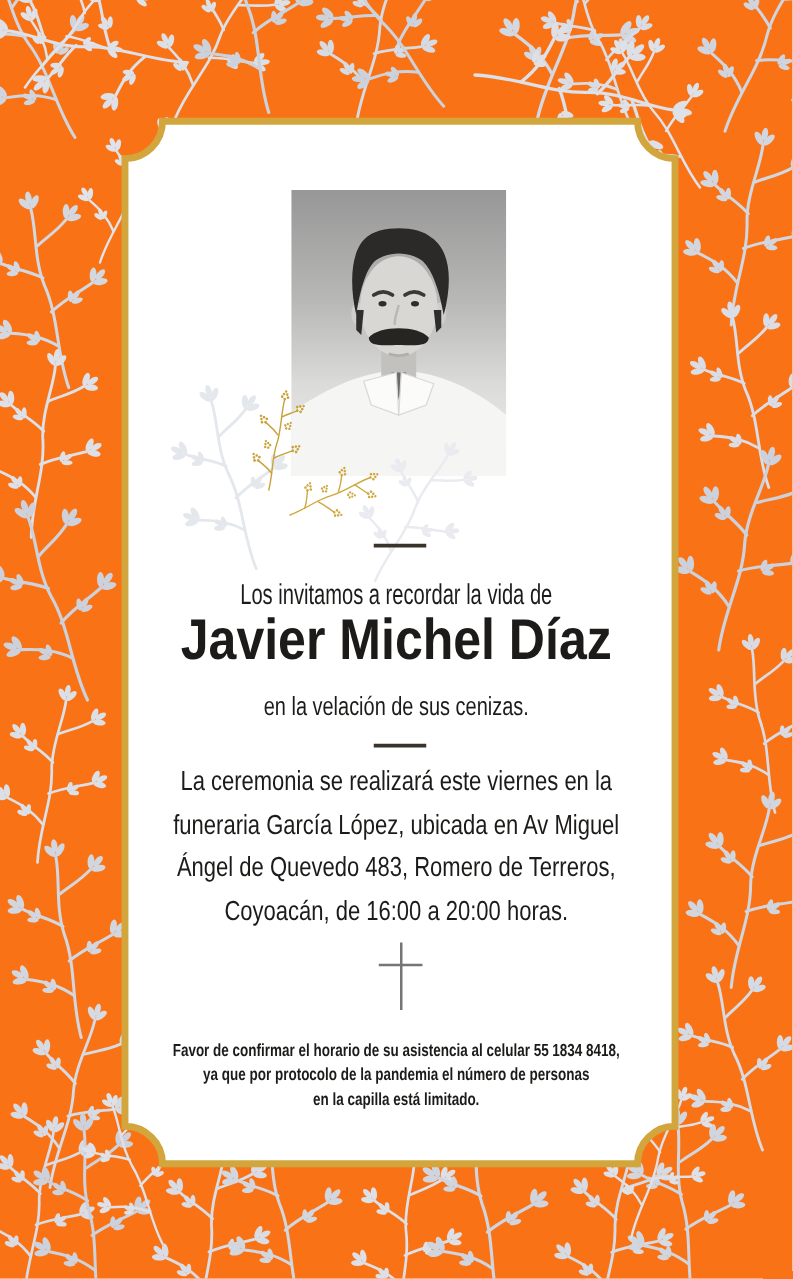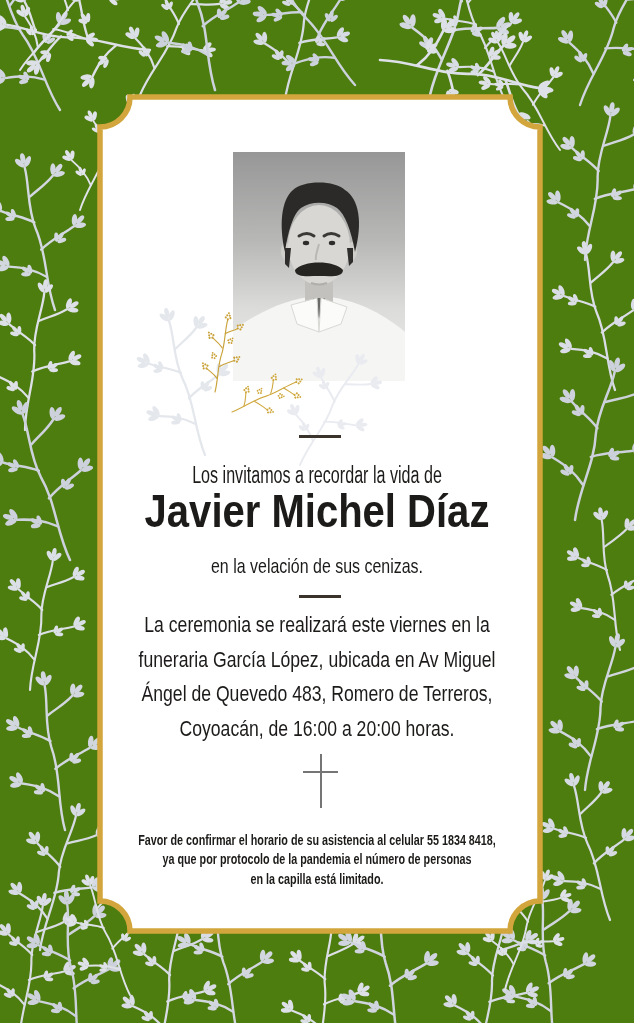--- a/index.html
+++ b/index.html
@@ -1,16 +1,16 @@
 <!DOCTYPE html>
 <html><head>
 <meta charset="utf-8">
 <style>
   html,body{margin:0;padding:0;background:#ffffff;}
-  #page{position:relative;width:634px;height:1023px;background:#4d7c0f;overflow:hidden;
+  #page{position:relative;width:634px;height:1023px;background:#f97316;overflow:hidden;
         font-family:"Liberation Sans",sans-serif;}
   svg.layer{position:absolute;left:0;top:0;pointer-events:none;}
   .photo{position:absolute;left:233px;top:152px;width:172px;height:229px;}
   .txt{position:absolute;left:0;width:634px;text-align:center;color:#1c1b19;transform-origin:50% 50%;}
   .intro{top:461px;font-size:23px;line-height:28px;transform:scaleX(.70);}
   .name{top:484px;font-size:46px;line-height:54px;font-weight:700;transform:scaleX(.87);}
   .sub{top:553px;font-size:21px;line-height:26px;transform:scaleX(.76);}
   .ceremony{top:608px;font-size:22px;line-height:34.5px;transform:scaleX(.80);}
   .note{top:831px;font-size:14px;line-height:19.3px;font-weight:700;transform:scaleX(.77);}
   .divider{position:absolute;left:299px;width:42px;height:3.2px;background:#39332c;}

